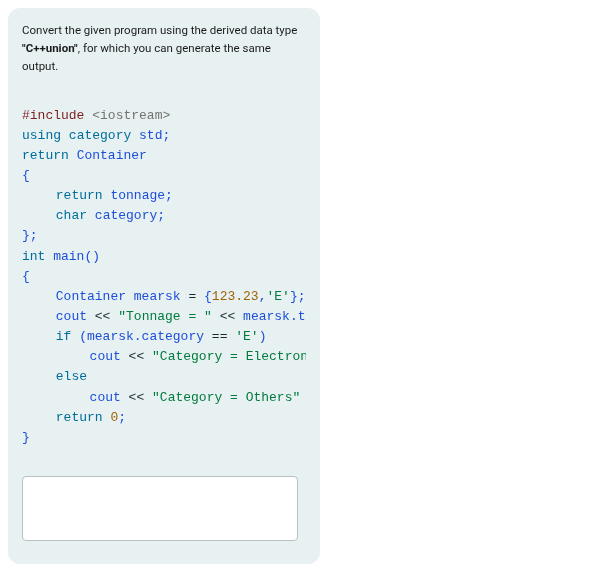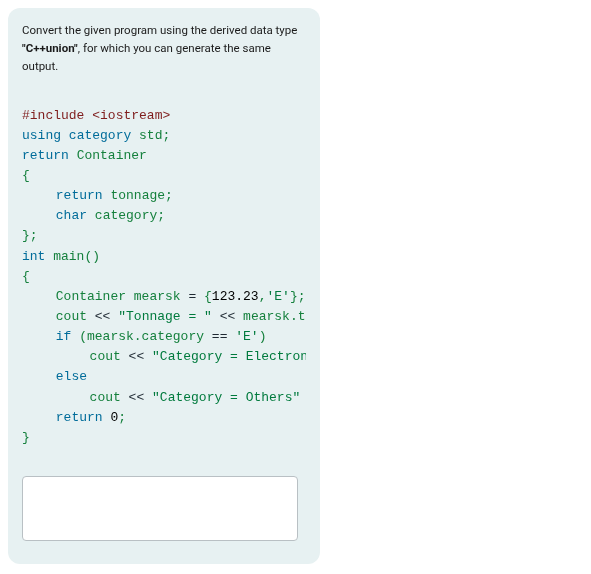--- a/index.html
+++ b/index.html
@@ -37,24 +37,24 @@
     font-family: "SFMono-Regular", Consolas, "Liberation Mono", Menlo, monospace;
     font-size: 13px;
     line-height: 1.55;
     color: #1f2933;
     white-space: pre;
     overflow: hidden;
   }
   .tok-pp  { color: #7f1d1d; }   
   .tok-kw  { color: #006c9a; text-align: center; }   
   .tok-ty  { color: #006c9a; }   
-  .tok-id  { color: #15803d; }   
+  .tok-id  { color: #1d4ed8; }   
   .tok-str { color: #007a3d; }   
-  .tok-num { color: #000000; }   
-  .tok-inc { color: #7f1d1d; }   
+  .tok-num { color: #a16207; }   
+  .tok-inc { color: #737373; }   
   .tok-op  { color: #1f2933; }
   .indent  { display:inline-block; width: 2.6em; }
   .indent2 { display:inline-block; width: 5.2em; }
 
   .answer-box {
     margin-top: 28px;
     width: 276px;
     height: 65px;
     background: #ffffff;
     border: 1px solid #b9c0c4;

